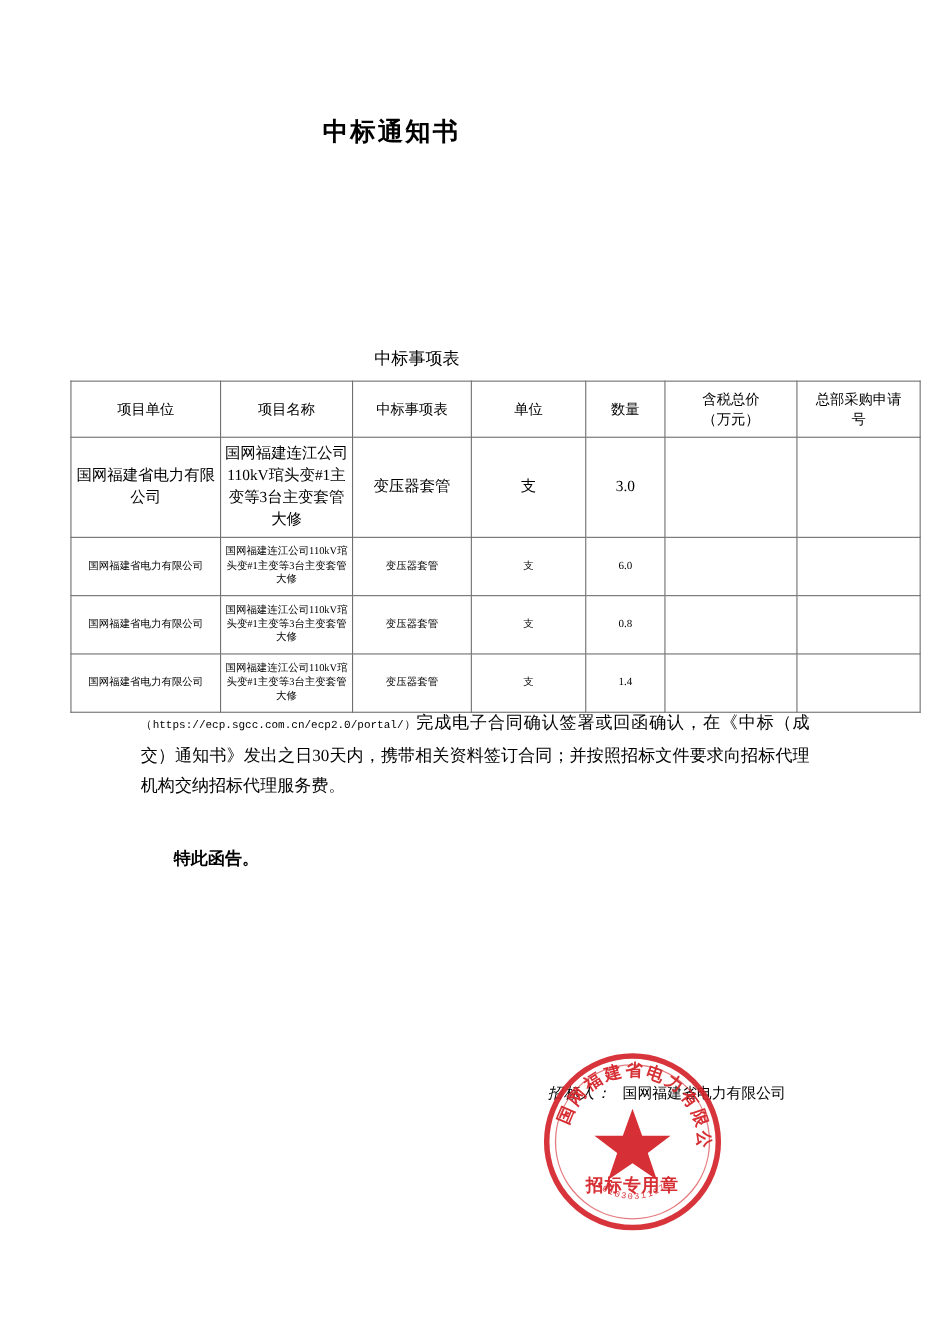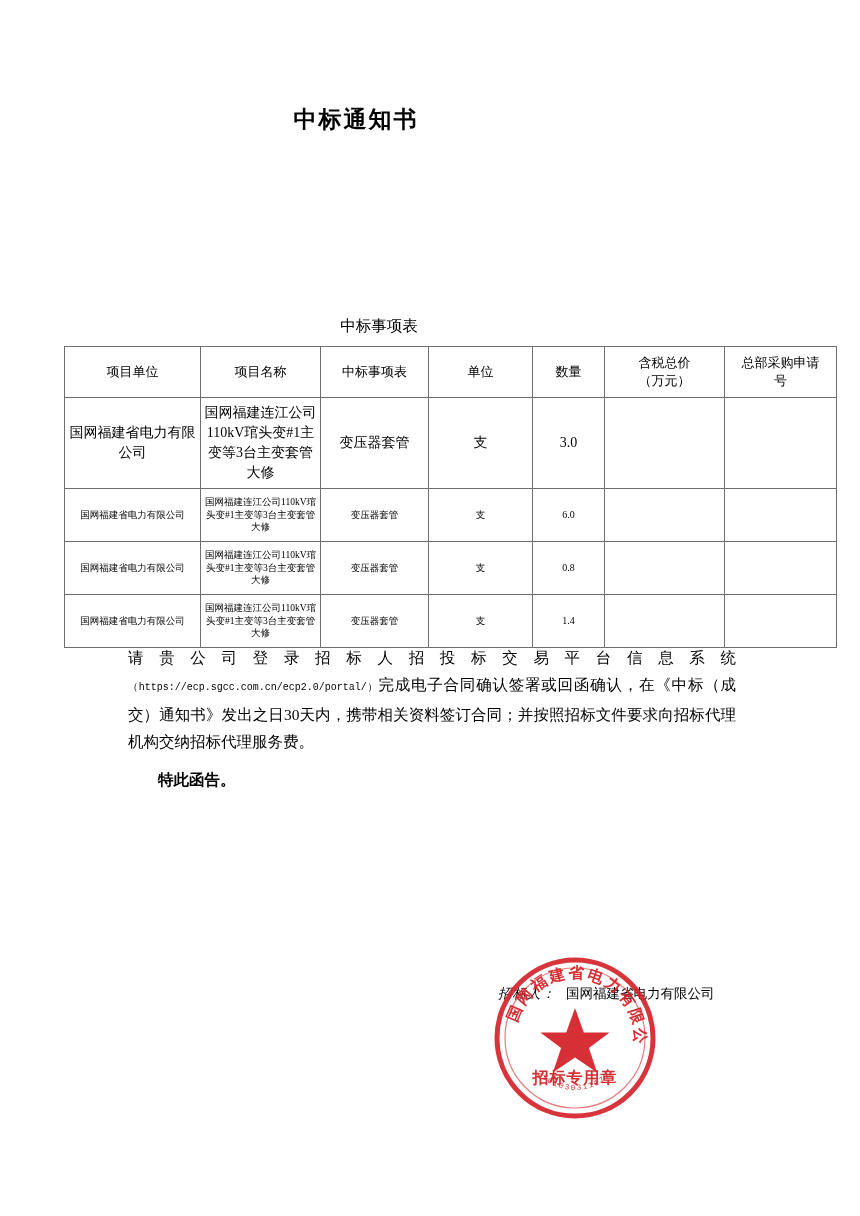--- a/index.html
+++ b/index.html
@@ -231,21 +231,20 @@
           <td>支</td>
           <td class="num">1.4</td>
           <td></td>
           <td></td>
         </tr>
       </tbody>
     </table>
   </div>
 
   <div class="para-platform">
-    <span class="lead">请 贵 公 司 登 录 招 标 人 招 投 标 交 易 平 台 信 息 系 统</span>
     <span class="mono">（https://ecp.sgcc.com.cn/ecp2.0/portal/）</span><span>完成电子合同确认签署或回函确认，在《中标（成交）通知书》发出之日30天内，携带相关资料签订合同；并按照招标文件要求向招标代理机构交纳招标代理服务费。</span>
   </div>
 
   <div class="para-closing"><span class="indent"></span><span>特此函告。</span></div>
 
   <div class="signature">
     <span class="label">招标人：</span><span class="value">国网福建省电力有限公司</span>
   </div>
 
   <div class="seal">

